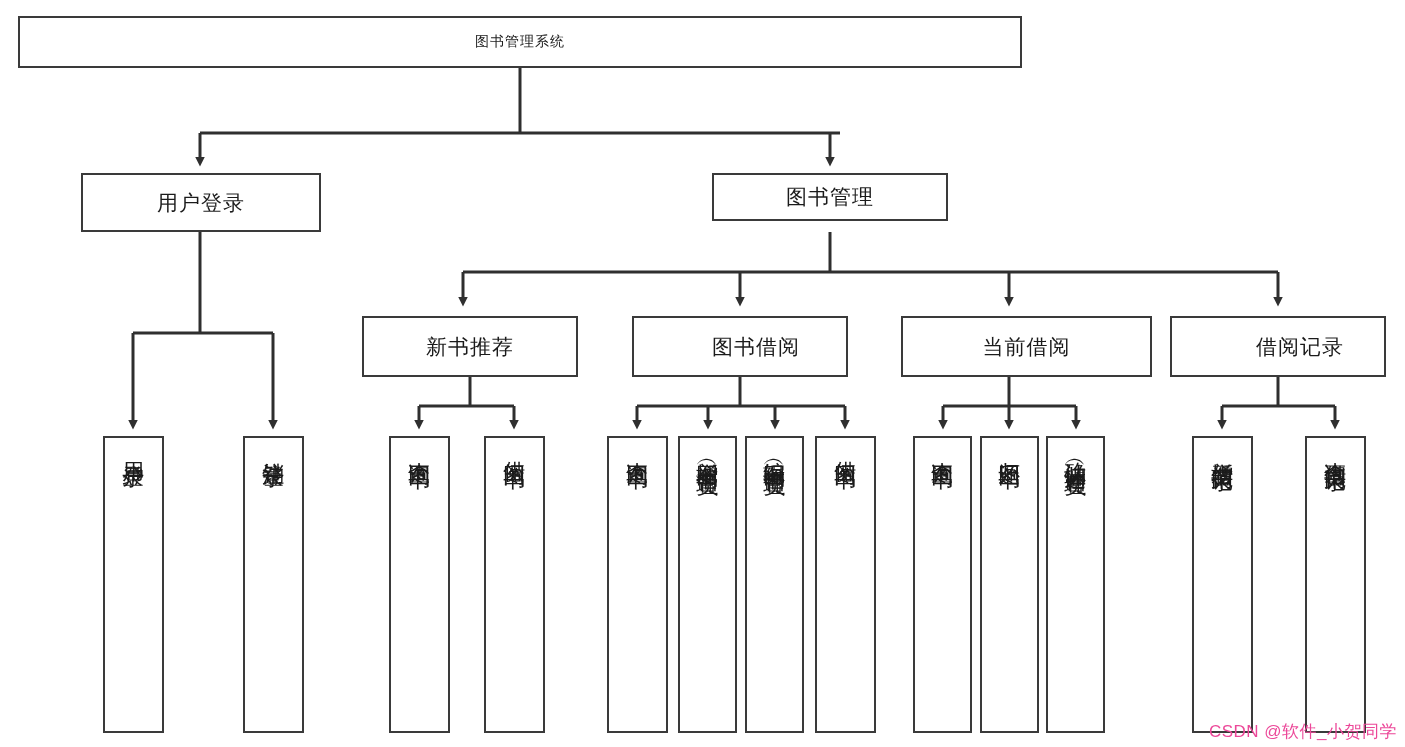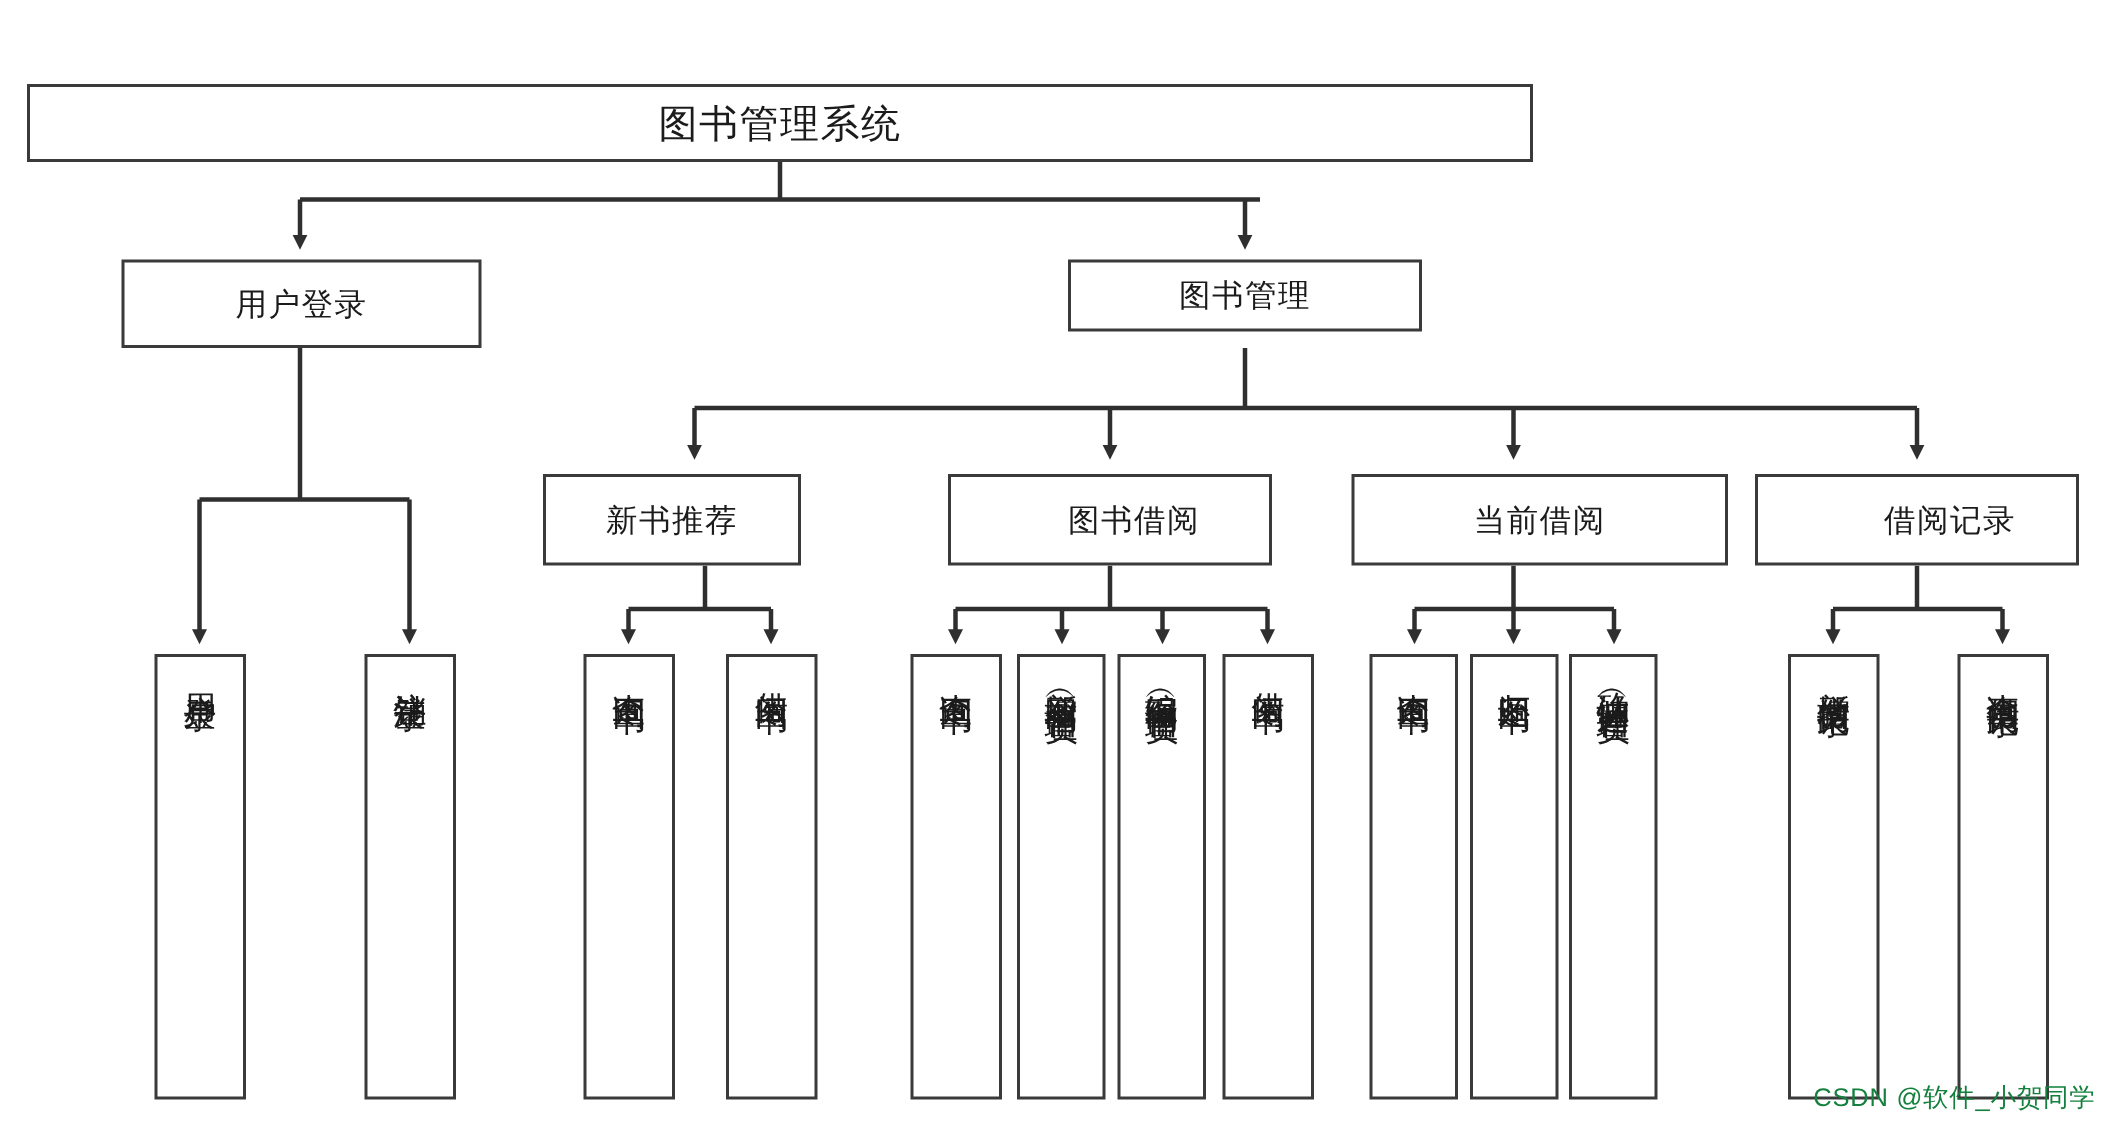--- a/index.html
+++ b/index.html
@@ -33,42 +33,41 @@
     display: flex;
     align-items: center;
     justify-content: center;
     color: #1b1b1b;
   }
   .node.h {
     font-size: 21px;
     letter-spacing: 1px;
   }
   .node.root {
-    font-size: 26px;
-    margin-top: 40px;
+    font-size: 14px;
   }
   .node.v {
     align-items: flex-start;
     justify-content: center;
     padding-top: 6px;
   }
   .vtext {
     writing-mode: vertical-rl;
     text-orientation: upright;
     font-size: 22px;
     line-height: 1.16;
     letter-spacing: 2px;
     white-space: nowrap;
   }
   .watermark {
     position: absolute;
     right: 8px;
     bottom: 4px;
     font-size: 17px;
-    color: #15803d;
+    color: #ec4899;
     letter-spacing: 0.5px;
     white-space: nowrap;
   }
 </style>
 </head>
 <body>
 
 <div id="canvas">
 
   <svg id="wires" viewBox="0 0 1405 747">
@@ -119,21 +118,21 @@
       <path d="M1222,406 L1222,421" marker-end="url(#arrow)"></path>
       <path d="M1335,406 L1335,421" marker-end="url(#arrow)"></path>
     </g>
   </svg>
 
   <div class="node h root" style="left:18px; top:16px; width:1004px; height:52px;">图书管理系统</div>
 
   <div class="node h" style="left:81px; top:173px; width:240px; height:59px;">用户登录</div>
   <div class="node h" style="left:712px; top:173px; width:236px; height:48px;">图书管理</div>
 
-  <div class="node h" style="left:362px; top:316px; width:172px; height:61px;text-align:right;">新书推荐</div>
+  <div class="node h" style="left:362px; top:316px; width:216px; height:61px;text-align:right;">新书推荐</div>
   <div class="node h" style="left:632px; top:316px; width:216px; height:61px;padding-left:32px;">图书借阅</div>
   <div class="node h" style="left:901px; top:316px; width:251px; height:61px;">当前借阅</div>
   <div class="node h" style="left:1170px; top:316px; width:216px; height:61px;padding-left:44px;">借阅记录</div>
 
   <div class="node v" style="left:103px; top:436px; width:61px; height:297px;">
     <span class="vtext">用户登录</span>
   </div>
   <div class="node v" style="left:243px; top:436px; width:61px; height:297px;">
     <span class="vtext">注销登录</span>
   </div>

